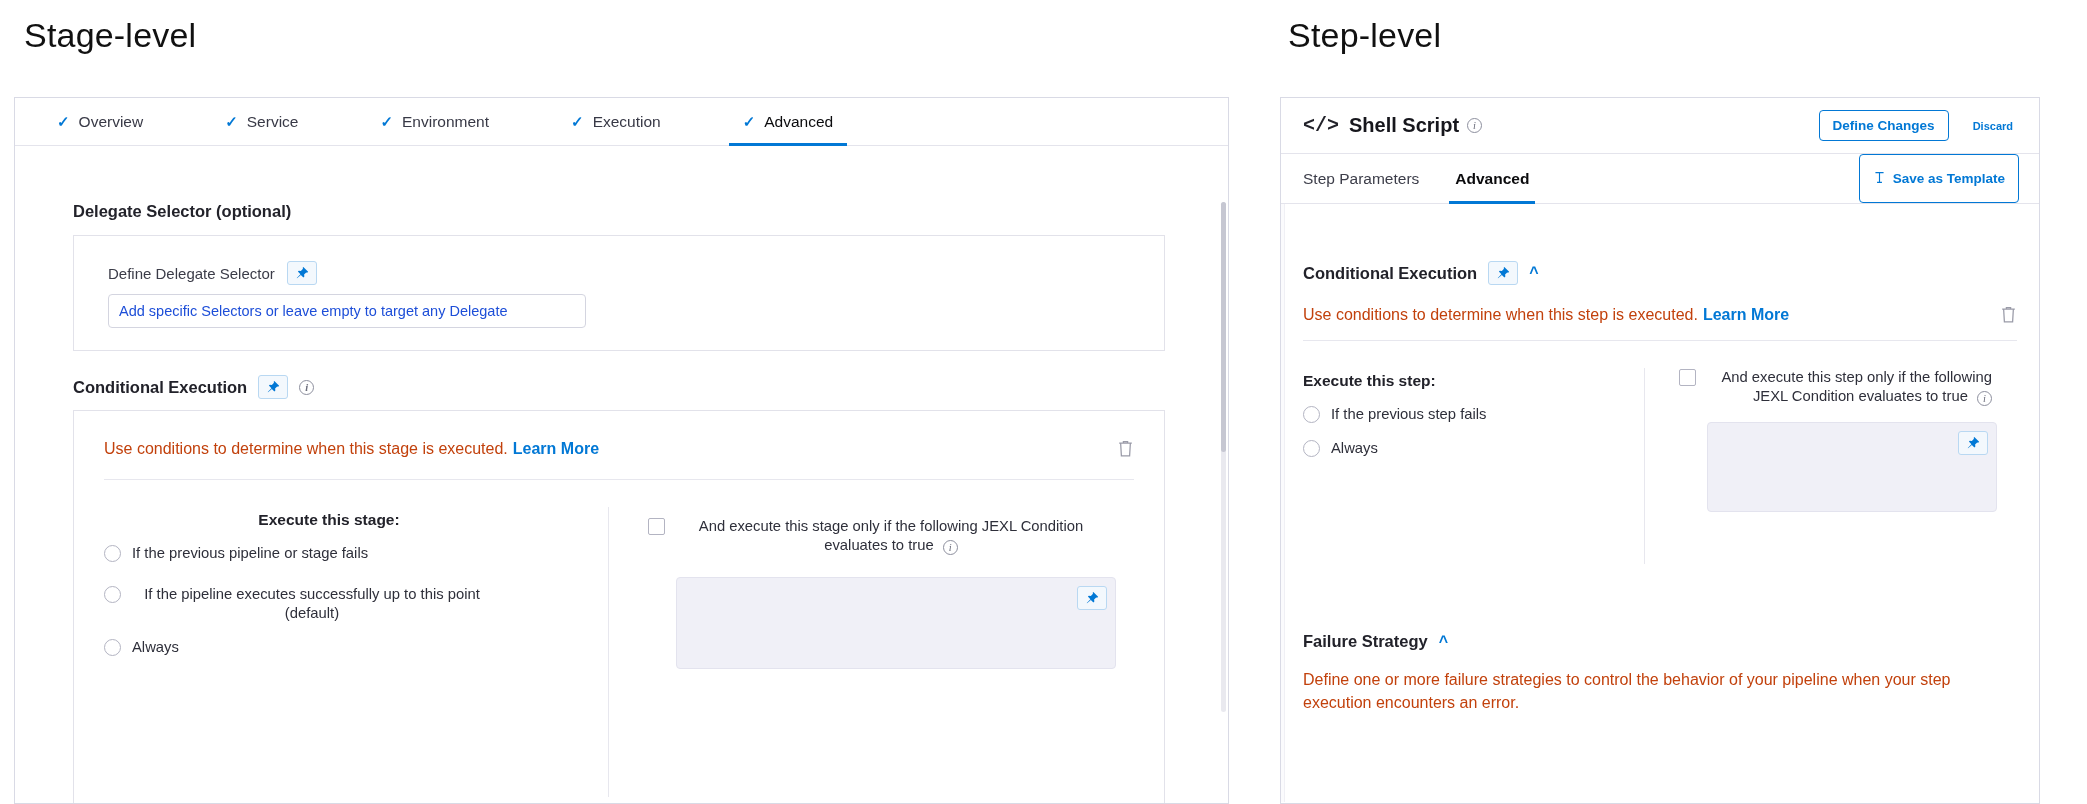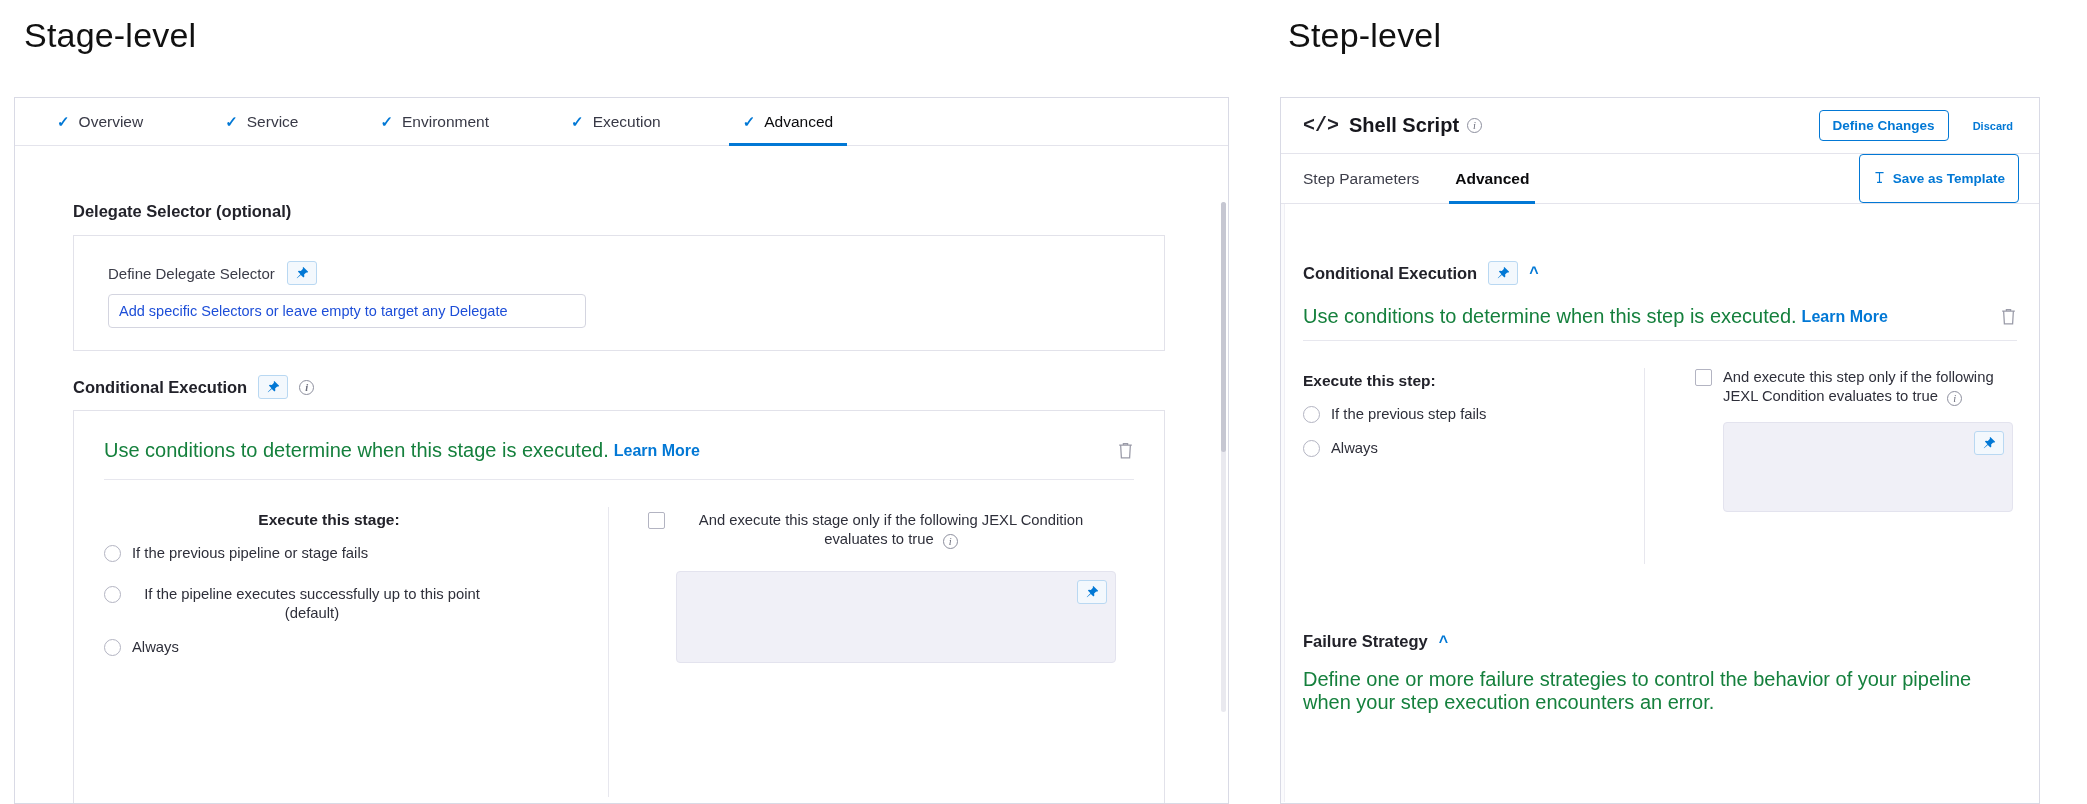--- a/index.html
+++ b/index.html
@@ -141,22 +141,22 @@
     border-radius: 4px;
     background: #fff;
     font-size: 14.5px;
     color: #1d4ed8;
     padding: 0 10px;
     display: flex;
     align-items: center;
   }
 
   .hint {
-    font-size: 20px;
-    color: #15803d;
+    font-size: 16px;
+    color: #c2410c;
   }
   .link {
     color: #0278d5;
     font-weight: 700;
     cursor: pointer;
     text-decoration: none;
   }
 
   .divider { height: 1px; background: #e7e7ee; }
 
@@ -409,21 +409,21 @@
             <span class="radio-text" style="max-width:360px;">If the pipeline executes successfully up to this point (default)</span>
           </div>
           <div class="radio-row">
             <span class="radio"></span>
             <span class="radio-text">Always</span>
           </div>
         </div>
 
         <div class="vline" style="position:absolute; left:534px; top:96px; height:290px;"></div>
 
-        <div style="position:absolute; left:574px; top:100px; width:470px;">
+        <div style="position:absolute; left:574px; top:106px; width:470px;">
           <div class="check-row">
             <span class="checkbox"></span>
             <span class="radio-text" style="max-width:430px;">
               <span>And execute this stage only if the following JEXL Condition evaluates to true</span>
               <span class="info-i" style="margin-left:5px; vertical-align:-1px;">i</span>
             </span>
           </div>
           <div class="jexl-box" style="margin-top:22px; margin-left:28px; width:440px; height:92px;">
             <span class="pin jexl-pin">
               <svg viewBox="0 0 16 16" fill="currentColor">
@@ -497,21 +497,21 @@
           <span class="radio-text">If the previous step fails</span>
         </div>
         <div class="radio-row">
           <span class="radio"></span>
           <span class="radio-text">Always</span>
         </div>
       </div>
 
       <div class="vline" style="position:absolute; left:363px; top:164px; height:196px;"></div>
 
-      <div style="position:absolute; left:414px; top:164px; width:320px;">
+      <div style="position:absolute; left:398px; top:164px; width:320px;text-align:right;">
         <div class="check-row">
           <span class="checkbox"></span>
           <span class="radio-text" style="max-width:285px;">
             <span>And execute this step only if the following JEXL Condition evaluates to true</span>
             <span class="info-i" style="margin-left:5px; vertical-align:-1px;">i</span>
           </span>
         </div>
         <div class="jexl-box" style="margin-top:16px; margin-left:28px; width:290px; height:90px;">
           <span class="pin jexl-pin">
             <svg viewBox="0 0 16 16" fill="currentColor">

